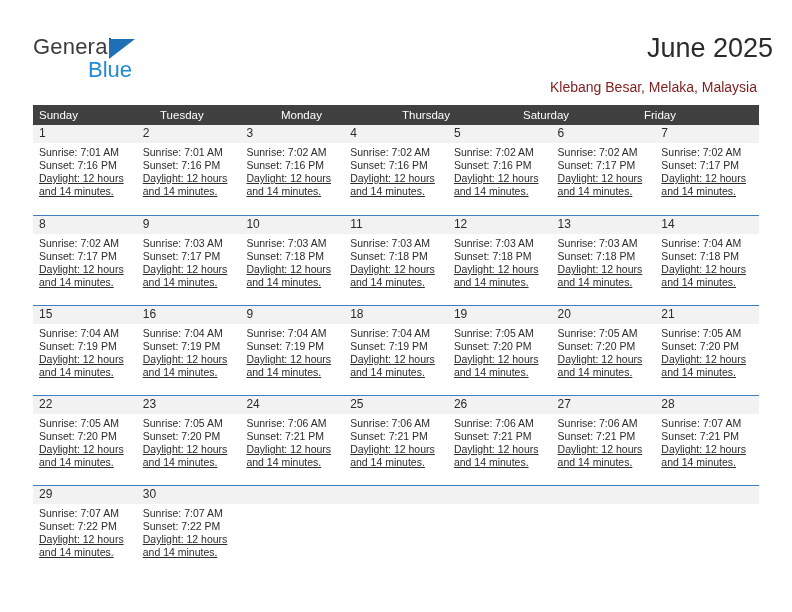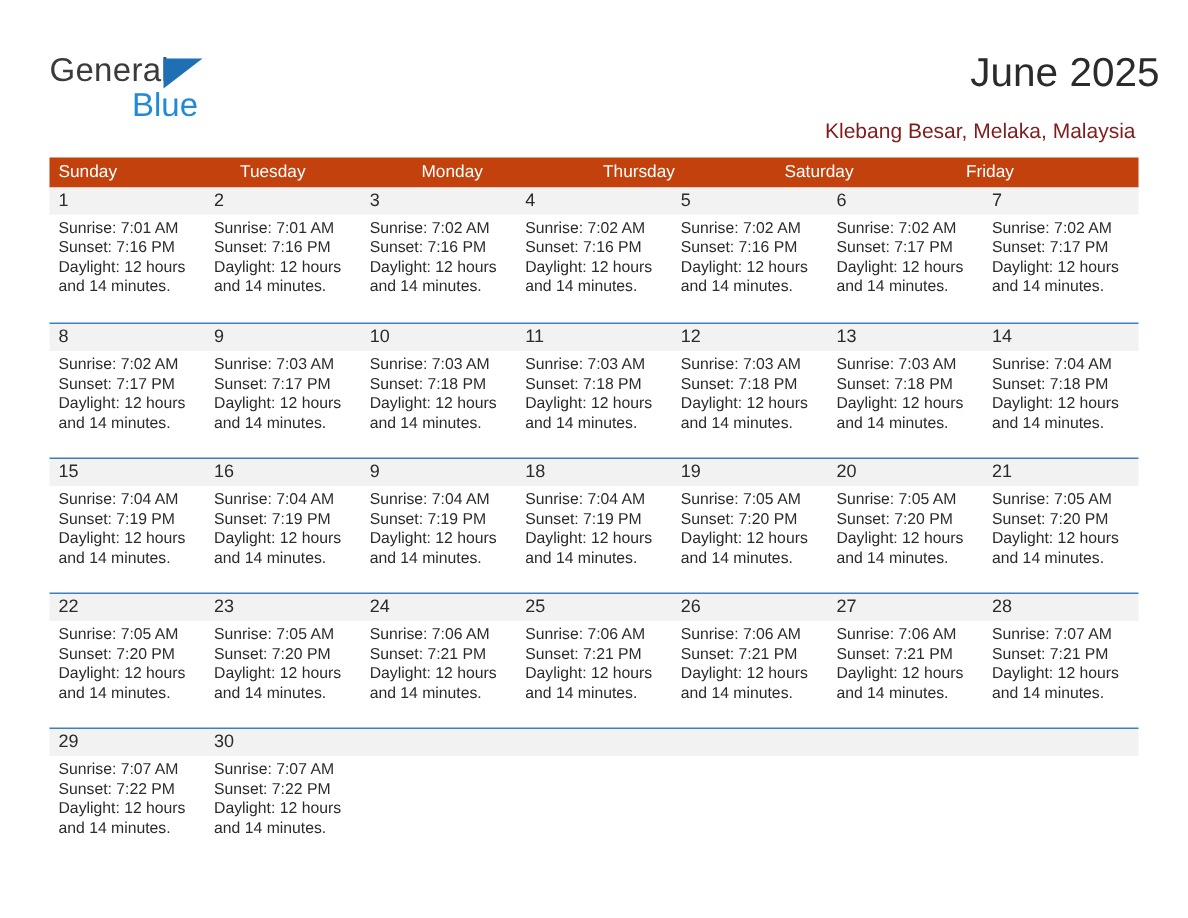--- a/index.html
+++ b/index.html
@@ -87,21 +87,21 @@
   .calendar {
     position: absolute;
     left: 33px;
     top: 105px;
     width: 726px;
   }
   .weekday-header {
     display: flex;
     width: 726px;
     height: 20px;
-    background: #c2410c;
+    background: #404040;
   }
   .weekday {
     flex: 1 1 0;
     color: #ffffff;
     font-size: 11.5px;
     line-height: 20px;
     padding-left: 6px;
     box-sizing: border-box;
     white-space: nowrap;
     overflow: hidden;
@@ -154,20 +154,21 @@
     margin-top: 3px;
     font-size: 10.5px;
     line-height: 13px;
     color: #2b2b2b;
   }
   .detail div {
     white-space: nowrap;
   }
   .detail .daylight-line {
     white-space: normal;
+    text-decoration: underline;
   }
 </style>
 </head>
 <body>
 
 <div class="page">
 
   <div class="header">
 
     <div class="brand">

